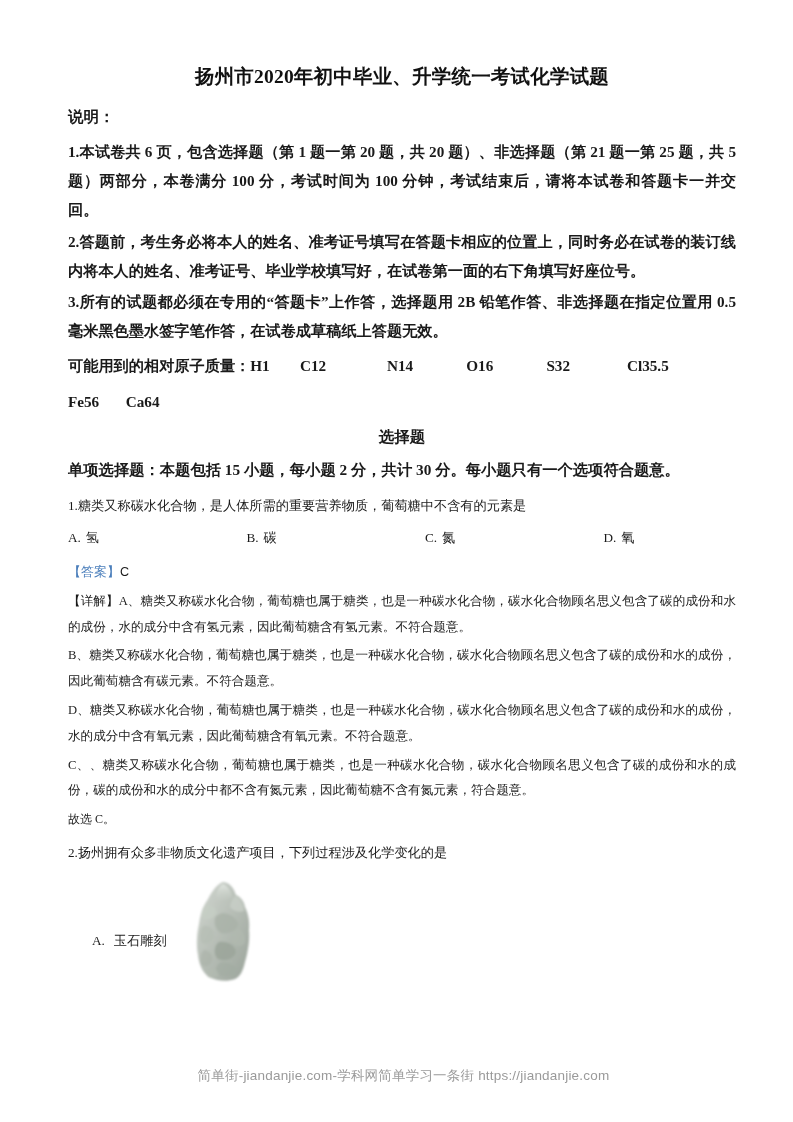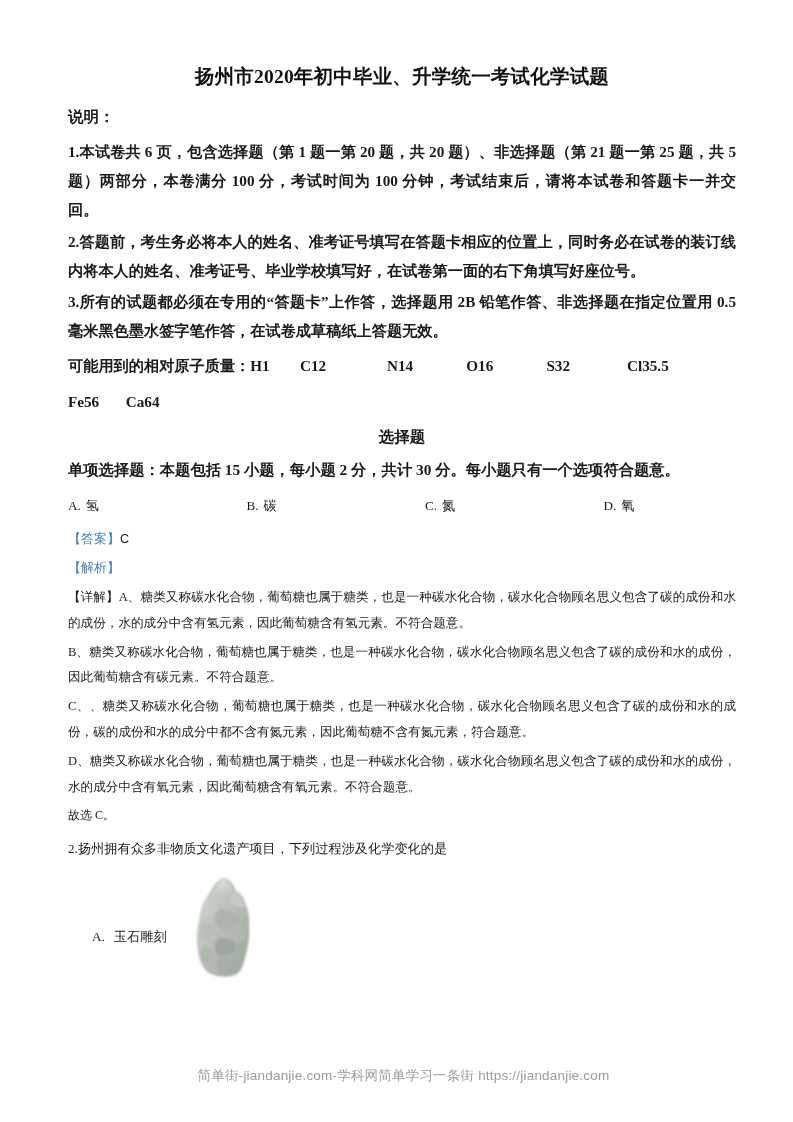--- a/index.html
+++ b/index.html
@@ -183,48 +183,46 @@
     <p class="note-item">2.答题前，考生务必将本人的姓名、准考证号填写在答题卡相应的位置上，同时务必在试卷的装订线内将本人的姓名、准考证号、毕业学校填写好，在试卷第一面的右下角填写好座位号。</p>
     <p class="note-item">3.所有的试题都必须在专用的“答题卡”上作答，选择题用 2B 铅笔作答、非选择题在指定位置用 0.5 毫米黑色墨水签字笔作答，在试卷成草稿纸上答题无效。</p>
 
     <div class="mass-line"><span>可能用到的相对原子质量：</span><span>H1        C12                N14              O16              S32               Cl35.5</span></div>
     <div class="mass-line">Fe56       Ca64</div>
 
     <div class="section-title">选择题</div>
 
     <div class="section-desc">单项选择题：本题包括 15 小题，每小题 2 分，共计 30 分。每小题只有一个选项符合题意。</div>
 
+    <div class="q-stem">1.糖类又称碳水化合物，是人体所需的重要营养物质，葡萄糖中不含有的元素是</div>
 
     <div class="options-row">
       <div class="option">
         <span class="opt-letter">A.</span><span>氢</span>
       </div>
       <div class="option">
         <span class="opt-letter">B.</span><span>碳</span>
       </div>
       <div class="option">
         <span class="opt-letter">C.</span><span>氮</span>
       </div>
       <div class="option">
         <span class="opt-letter">D.</span><span>氧</span>
       </div>
     </div>
 
     <div class="answer-line">
       <span class="tag-blue">【答案】</span><span class="answer-value">C</span>
     </div>
 
-    <div class="analysis-line">
-      <span class="tag-blue">【解析】</span>
-    </div>
 
     <p class="detail-para">【详解】A、糖类又称碳水化合物，葡萄糖也属于糖类，也是一种碳水化合物，碳水化合物顾名思义包含了碳的成份和水的成份，水的成分中含有氢元素，因此葡萄糖含有氢元素。不符合题意。</p>
     <p class="detail-para">B、糖类又称碳水化合物，葡萄糖也属于糖类，也是一种碳水化合物，碳水化合物顾名思义包含了碳的成份和水的成份，因此葡萄糖含有碳元素。不符合题意。</p>
+    <p class="detail-para">D、糖类又称碳水化合物，葡萄糖也属于糖类，也是一种碳水化合物，碳水化合物顾名思义包含了碳的成份和水的成份，水的成分中含有氧元素，因此葡萄糖含有氧元素。不符合题意。</p>
     <p class="detail-para">C、、糖类又称碳水化合物，葡萄糖也属于糖类，也是一种碳水化合物，碳水化合物顾名思义包含了碳的成份和水的成份，碳的成份和水的成分中都不含有氮元素，因此葡萄糖不含有氮元素，符合题意。</p>
-    <p class="detail-para">D、糖类又称碳水化合物，葡萄糖也属于糖类，也是一种碳水化合物，碳水化合物顾名思义包含了碳的成份和水的成份，水的成分中含有氧元素，因此葡萄糖含有氧元素。不符合题意。</p>
 
     <div class="concl">故选 C。</div>
 
     <div class="q2-stem">2.扬州拥有众多非物质文化遗产项目，下列过程涉及化学变化的是</div>
 
     <div class="figure-block">
       <div class="fig-label">
         <span class="opt-letter">A.</span><span>玉石雕刻</span>
       </div>
 

